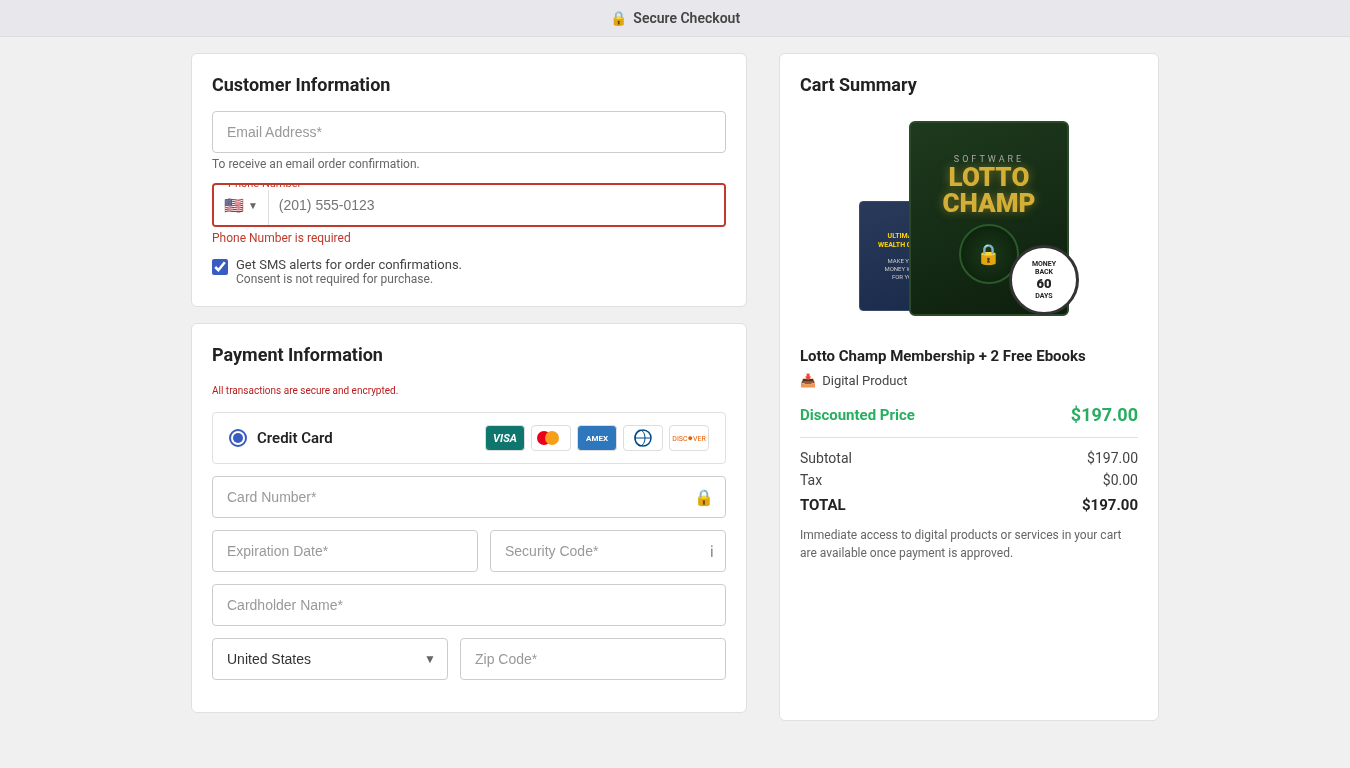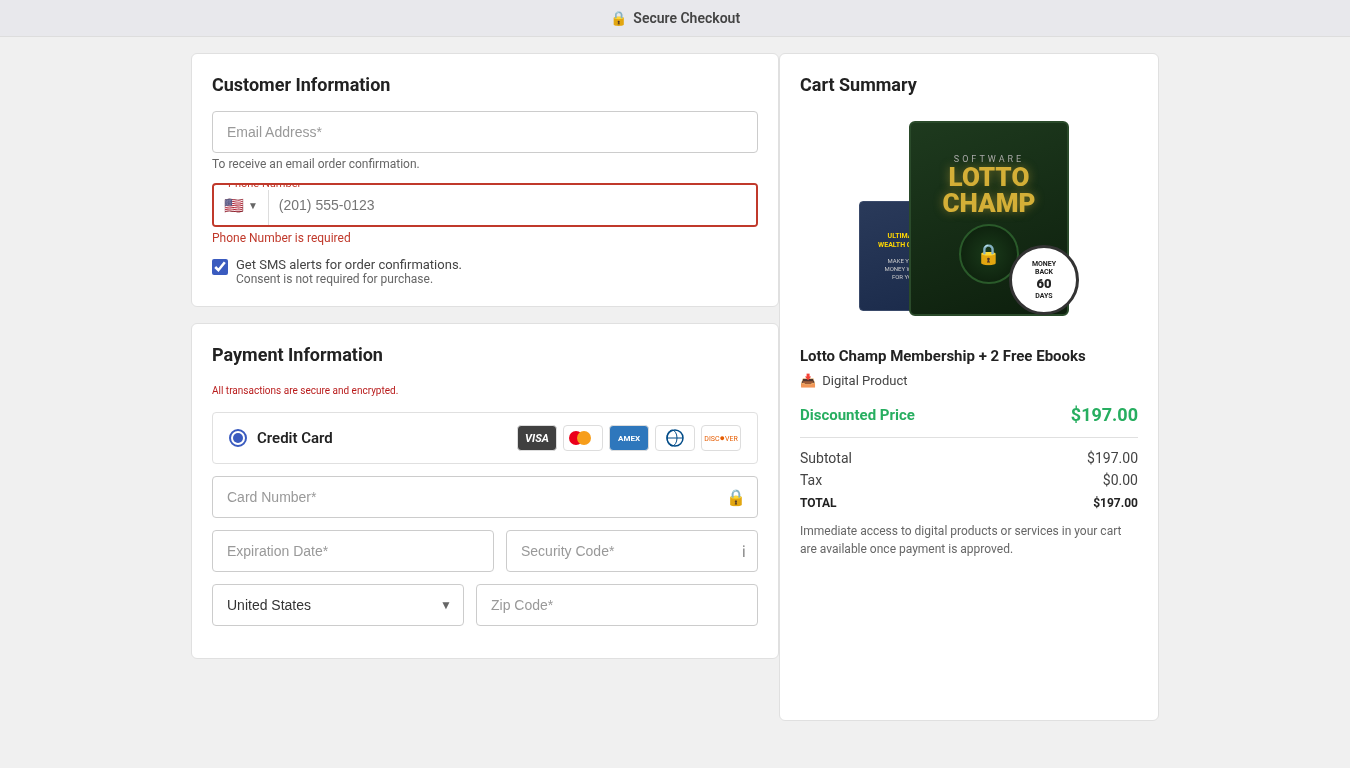--- a/index.html
+++ b/index.html
@@ -20,21 +20,21 @@
       align-items: center;
       justify-content: center;
       gap: 6px;
       border-bottom: 1px solid #ddd;
     }
     .main-layout {
       display: flex;
       max-width: 1000px;
       margin: 0 auto;
       padding: 16px;
-      gap: 0;
+      gap: 32px;
       min-height: 700px;
     }
     .left-panel {
       flex: 1;
       display: flex;
       flex-direction: column;
       gap: 16px;
     }
     .right-panel {
       width: 380px;
@@ -171,21 +171,21 @@
       width: 40px;
       border-radius: 4px;
       border: 1px solid #ddd;
       display: flex;
       align-items: center;
       justify-content: center;
       font-size: 10px;
       font-weight: 700;
       overflow: hidden;
     }
-    .visa-card { background: #404040; color: #fff; font-size: 11px; font-style: italic; }
+    .visa-card { background: #0f766e; color: #fff; font-size: 11px; font-style: italic; }
     .mc-card { background: #fff; }
     .amex-card { background: #2E77BC; color: #fff; font-size: 9px; }
     .diners-card { background: #fff; color: #333; font-size: 9px; }
     .discover-card { background: #fff; color: #e65c00; font-size: 9px; }
     .radio-circle {
       width: 18px;
       height: 18px;
       border-radius: 50%;
       border: 2px solid #3a5bbf;
       display: flex;
@@ -299,21 +299,21 @@
     .summary-row {
       display: flex;
       justify-content: space-between;
       margin-bottom: 6px;
       font-size: 14px;
       color: #444;
     }
     .total-row {
       display: flex;
       justify-content: space-between;
-      font-size: 12px;
+      font-size: 15px;
       font-weight: 700;
       color: #222;
       margin-top: 8px;
     }
     .total-amount { color: #222; }
     .access-note {
       font-size: 12px;
       color: #666;
       margin-top: 12px;
       line-height: 1.5;
@@ -425,20 +425,23 @@
       </div>
 
       <div class="form-group two-col">
         <input class="form-input" type="text" placeholder="Expiration Date*" style="">
         <div class="input-with-icon">
           <input class="form-input" type="text" placeholder="Security Code*" style="">
           <span class="input-icon" style="font-size:16px; color:#888; cursor:pointer;">ℹ</span>
         </div>
       </div>
 
+      <div class="form-group">
+        <input class="form-input" type="text" placeholder="Cardholder Name*" style="">
+      </div>
 
       <div class="form-group two-col">
         <div class="country-select-wrapper">
           <select class="country-select">
             <option>United States</option>
           </select>
           <span class="select-arrow">▼</span>
         </div>
         <input class="form-input" type="text" placeholder="Zip Code*" style="">
       </div>

